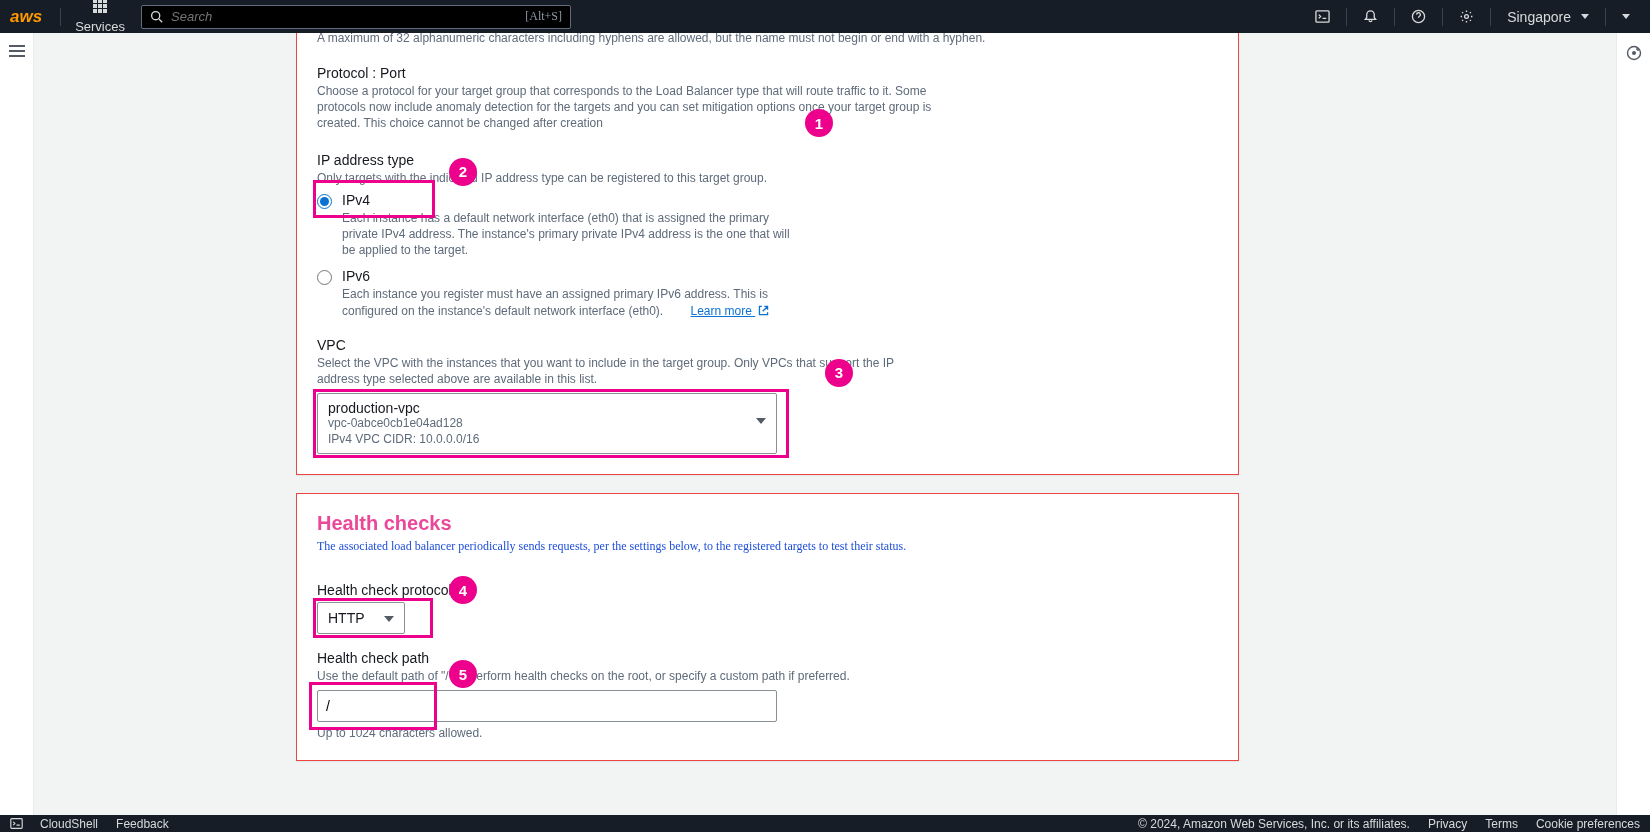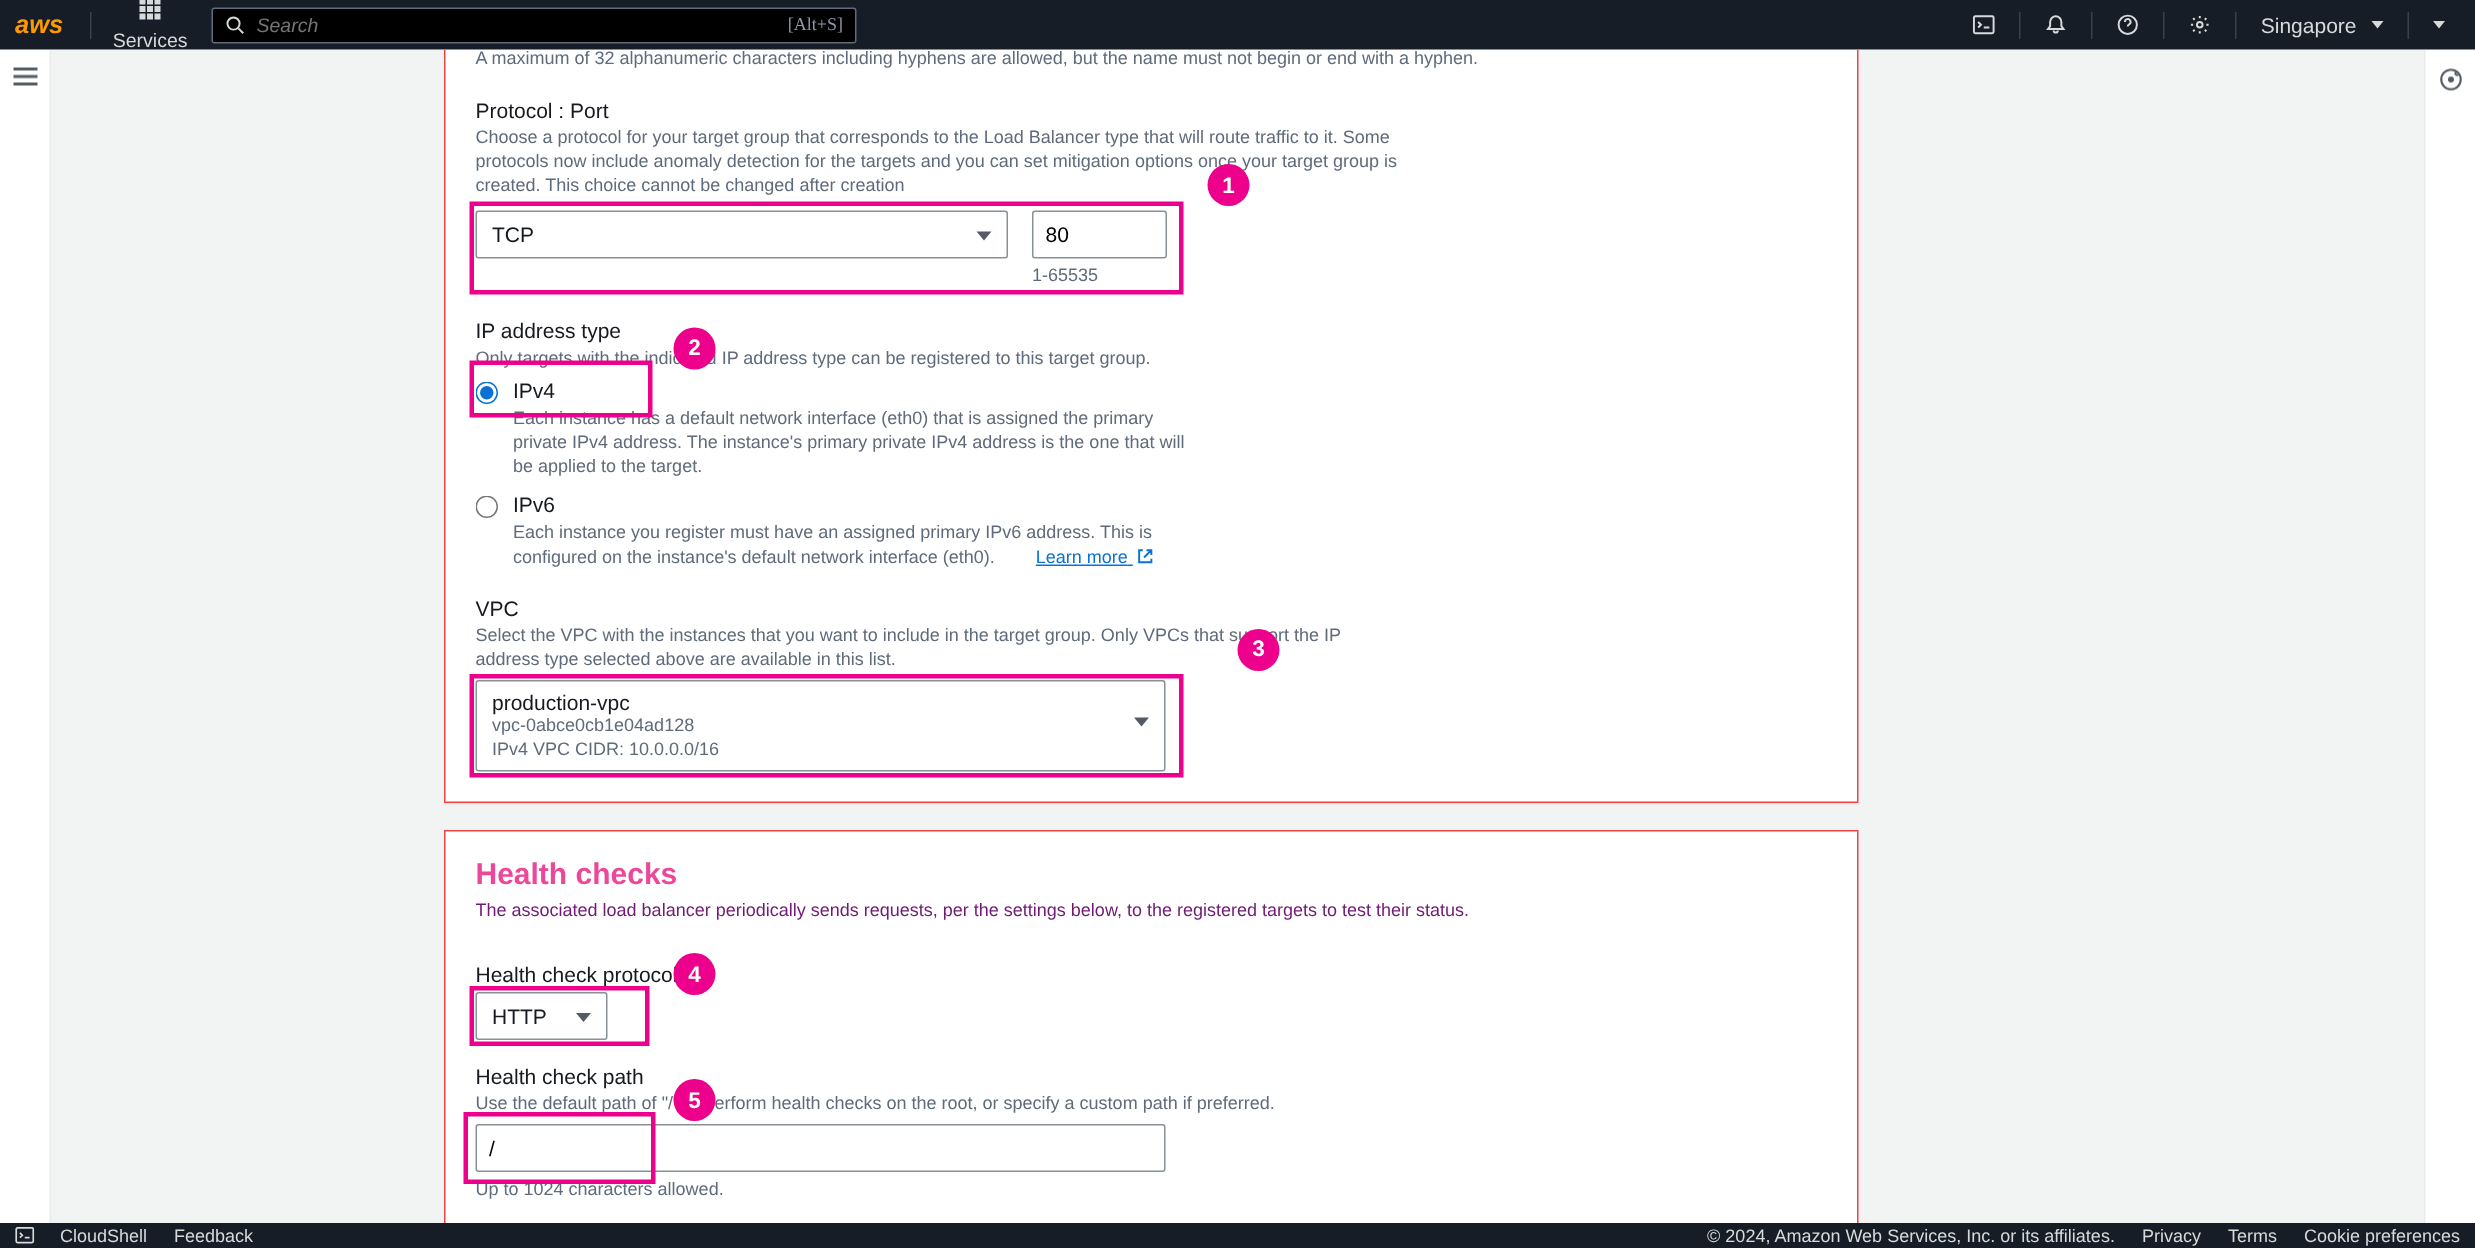--- a/index.html
+++ b/index.html
@@ -35,21 +35,21 @@
   .bottom-bar a{color:#d5dbdb;text-decoration:none;cursor:pointer;}
 
   
   .main{position:absolute;top:33px;left:34px;right:34px;bottom:17px;overflow-y:scroll;background:#f2f3f3;}
   .content{width:943px;margin-left:262px; padding-bottom:40px;}
   .panel{background:#fff;border:1px solid #ef4444;box-shadow:0 1px 1px rgba(0,0,0,0.05);}
   .panel + .panel{margin-top:18px;}
   .panel-body{padding:12px 20px 20px 20px;}
   .panel-head{padding:18px 20px 8px 20px;}
   .panel-head h2{font-size:20px;font-weight:700;color:#ec4899;margin-bottom:4px;}
-  .panel-head .sub{font-size:12px;color:#701a75;}
+  .panel-head .sub{font-size:12px;color:#1d4ed8;font-family:Liberation Serif, serif;}
 
   .truncated-line{font-size:12px;color:#5f6b7a;padding:2px 20px 0 20px; white-space:nowrap; overflow:hidden;}
 
   .field{margin-top:14px;}
   .field-label{font-size:14px;font-weight:400;color:#16191f;margin-bottom:2px;}
   .field-desc{font-size:12px;color:#5f6b7a;margin-bottom:6px; line-height:1.35;}
   .field-hint{font-size:12px;color:#5f6b7a;margin-top:4px;}
 
   .select{position:relative;height:32px;border:1px solid #879196;border-radius:2px;background:#fff;display:flex;align-items:center;padding:0 30px 0 10px;cursor:pointer;font-size:14px;}
   .select .caret{position:absolute;right:10px;top:13px;width:0;height:0;border-left:5px solid transparent;border-right:5px solid transparent;border-top:6px solid #545b64;}
@@ -168,34 +168,20 @@
   <div class="content">
 
     <div class="panel" style="margin-top:-6px;">
       <div class="truncated-line">A maximum of 32 alphanumeric characters including hyphens are allowed, but the name must not begin or end with a hyphen.</div>
       <div class="panel-body" style="position:relative;">
 
         <div class="field" style="margin-top:8px;">
           <div class="field-label">Protocol : Port</div>
           <div class="field-desc" style="max-width:620px;">Choose a protocol for your target group that corresponds to the Load Balancer type that will route traffic to it. Some protocols now include anomaly detection for the targets and you can set mitigation options once your target group is created. This choice cannot be changed after creation</div>
           <div class="bubble" style="top:64px;left:508px;">1</div>
-          <div class="hl" style="width:468px;padding:2px 0 2px 0;">
-            <div class="row-inline">
-              <div class="col" style="flex:0 0 355px;">
-                <div class="select">
-                  <span>TCP</span>
-                  <span class="caret"></span>
-                </div>
-              </div>
-              <div class="col" style="flex:0 0 90px;">
-                <input class="text" type="text" value="80" style="">
-                <div class="field-hint">1-65535</div>
-              </div>
-            </div>
-          </div>
         </div>
 
         <div class="field" style="margin-top:20px;position:relative;">
           <div class="field-label">IP address type</div>
           <div class="field-desc">Only targets with the indicated IP address type can be registered to this target group.</div>
           <div class="bubble" style="top:6px;left:132px;">2</div>
 
           <div class="hl" style="width:114px;height:30px;position:absolute;top:32px;left:0;pointer-events:none;"></div>
 
           <div class="radio">

